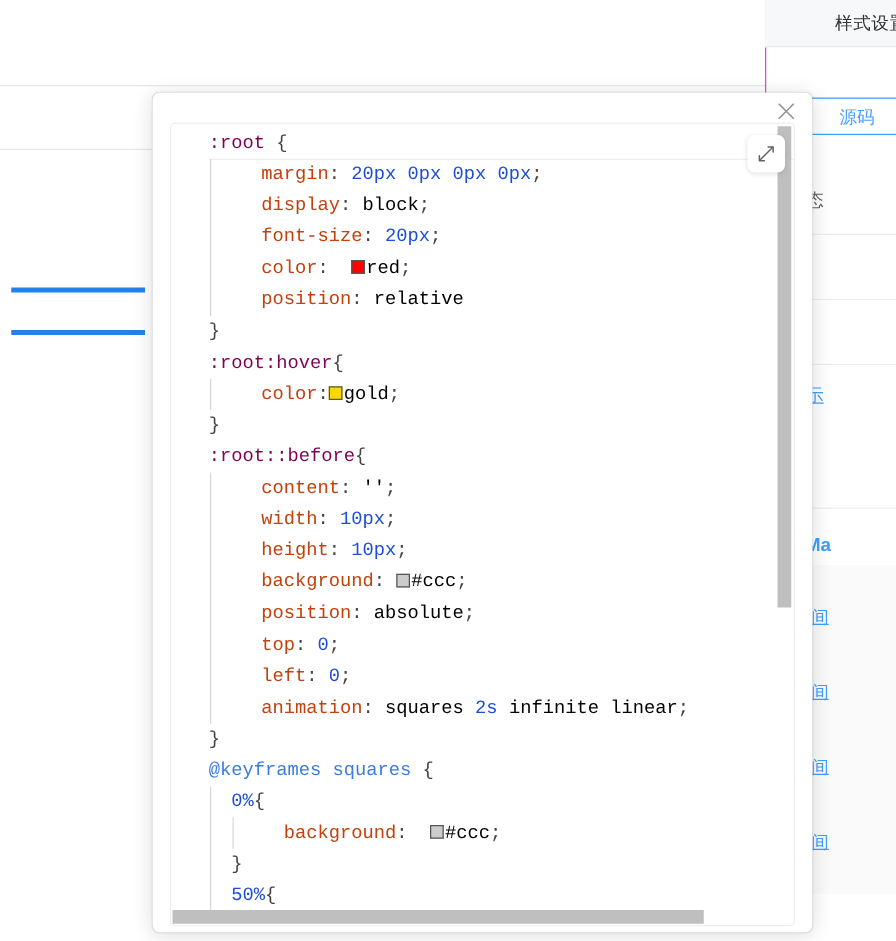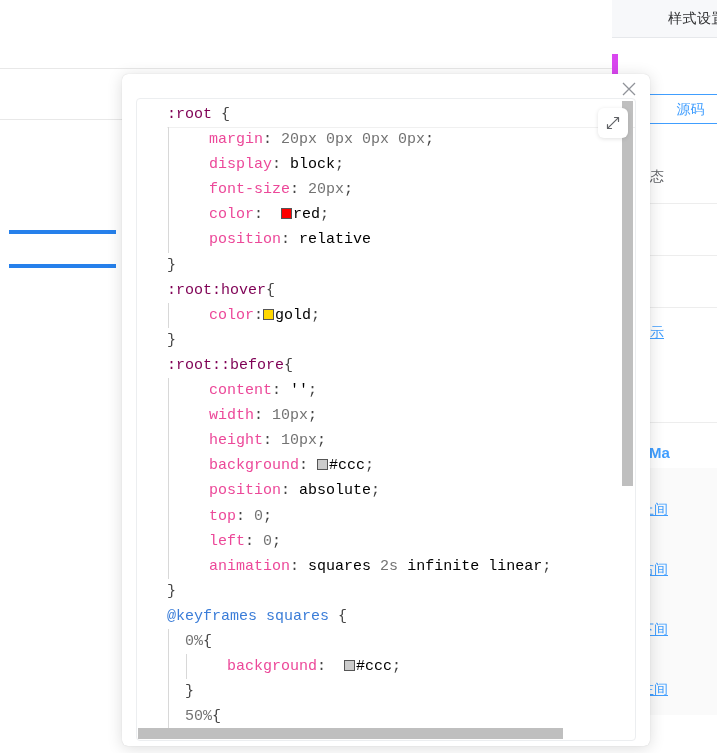--- a/index.html
+++ b/index.html
@@ -66,25 +66,25 @@
     position: absolute;
     left: 56px;
     top: 10px;
     font-size: 14px;
     color: #303133;
     white-space: nowrap;
     letter-spacing: 0.5px;
   }
   .panel-body {
     position: absolute;
-    left: 0; top: 54px;
+    left: 0; top: 38px;
     width: 105px;
     bottom: 8px;
     background: #ffffff;
-    border-left: 6px solid #d946ef;
+    border-left: 1px solid #d946ef;
     box-sizing: border-box;
   }
   .src-button {
     position: absolute;
     left: 18px;
     top: 40px;
     width: 95px;
     height: 30px;
     border: 1px solid #409eff;
     border-radius: 4px;
@@ -251,22 +251,22 @@
     background: #f0f0f0;
   }
   .indent-guide {
     position: absolute;
     width: 1px;
     background: #d8d8d8;
   }
 
   
   .t-sel   { color: #7f0055; font-weight: normal; }
-  .t-prop  { color: #ec4899; padding-left: 24px; }
-  .t-num   { color: #737373; }
+  .t-prop  { color: #c2410c; padding-left: 24px; }
+  .t-num   { color: #1d4ed8; }
   .t-val   { color: #000000; }
   .t-punc  { color: #444444; }
   .t-at    { color: #3b7dd8; }
   .t-plain { color: #333333; }
 
   .swatch {
     display: inline-block;
     width: 11px;
     height: 11px;
     vertical-align: -1px;

